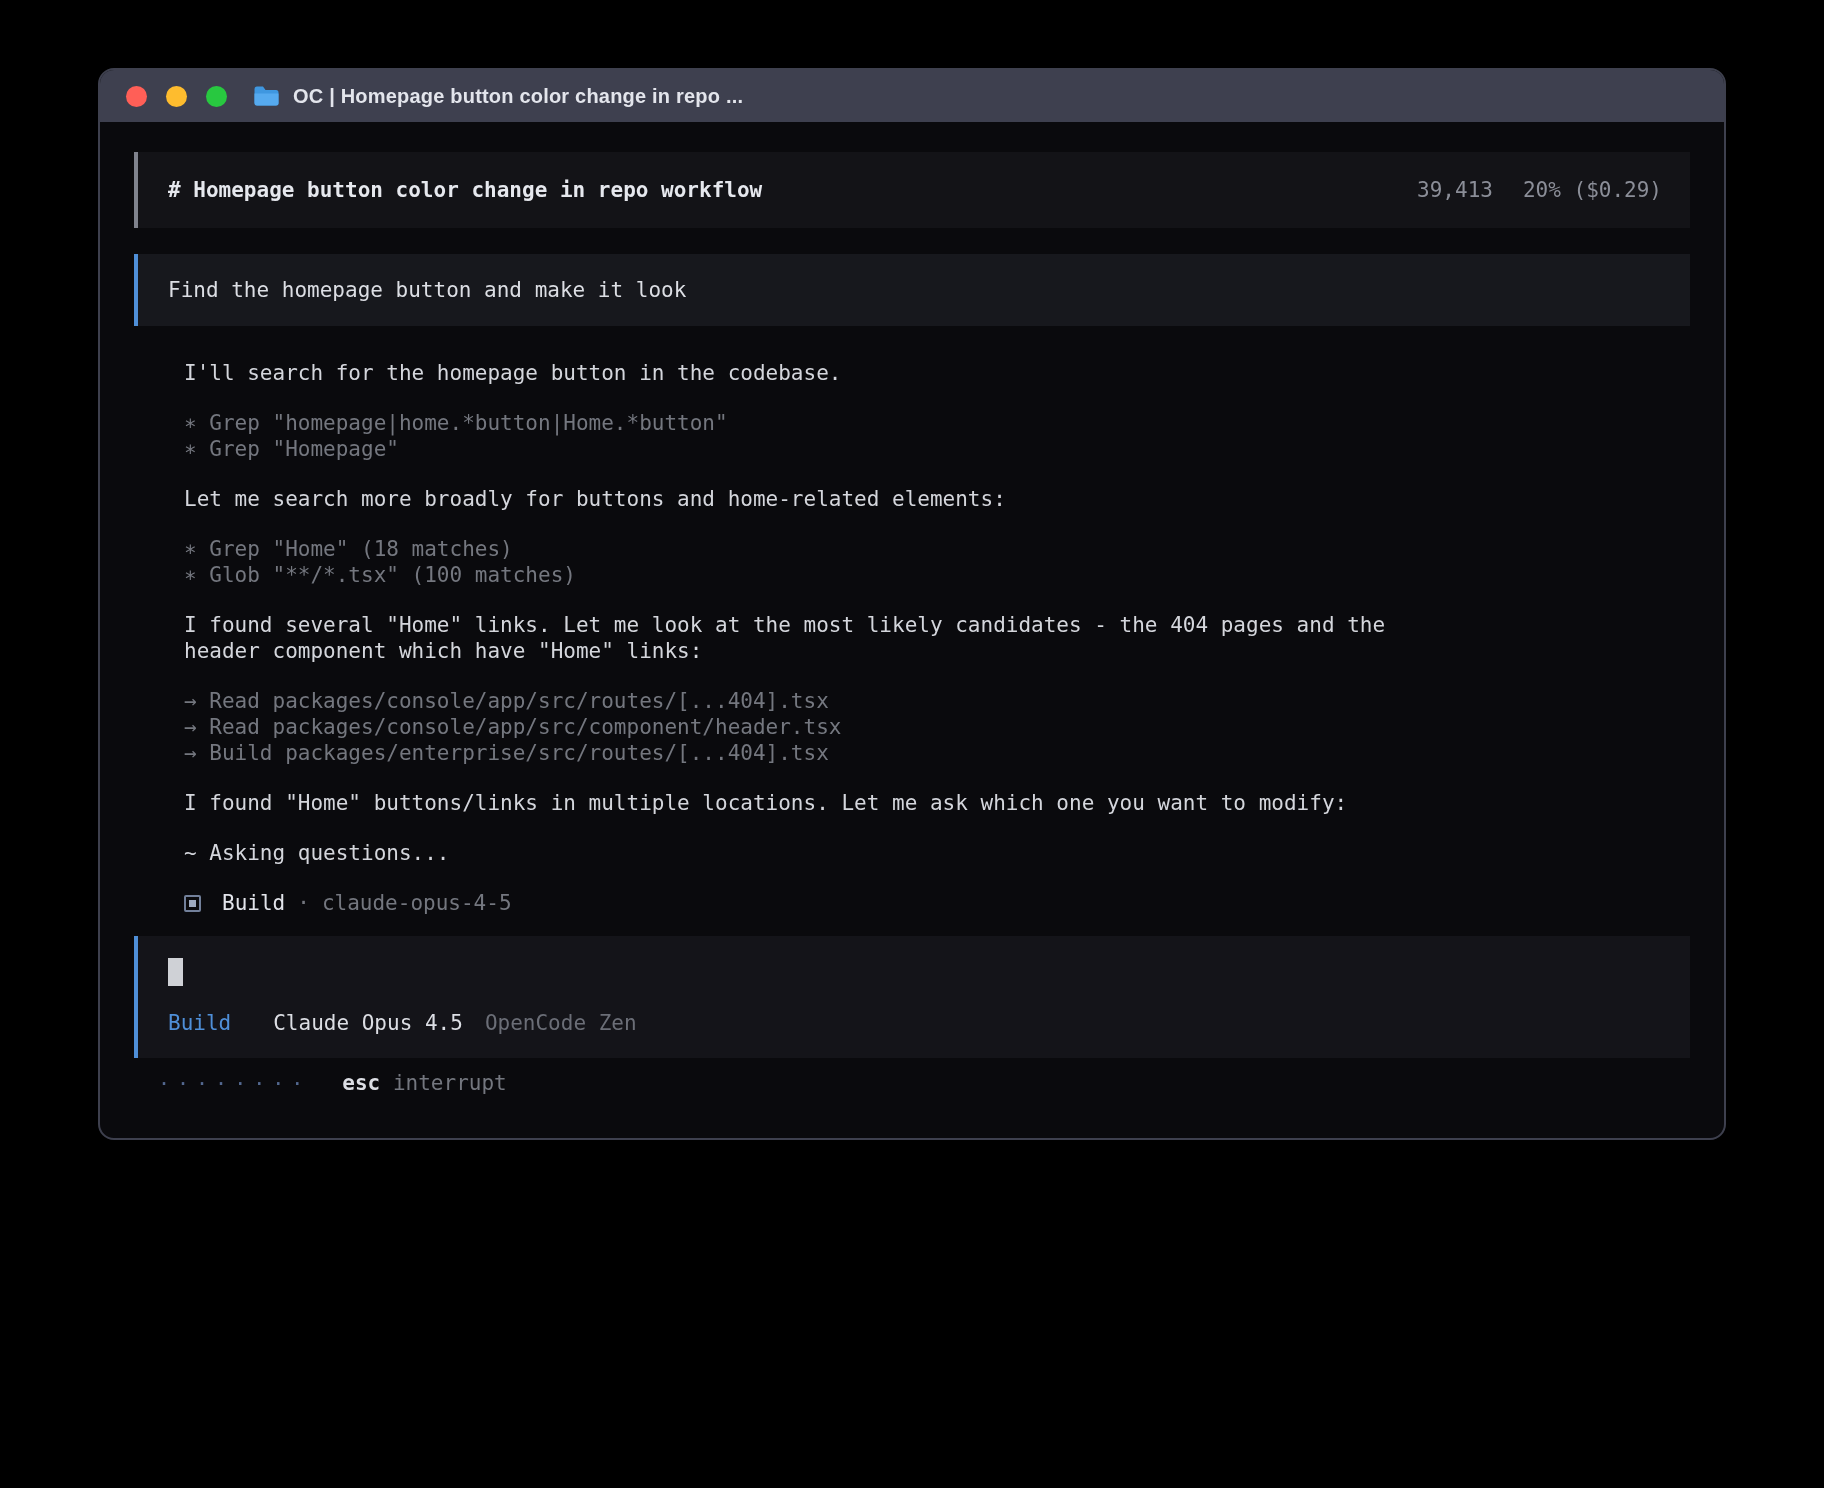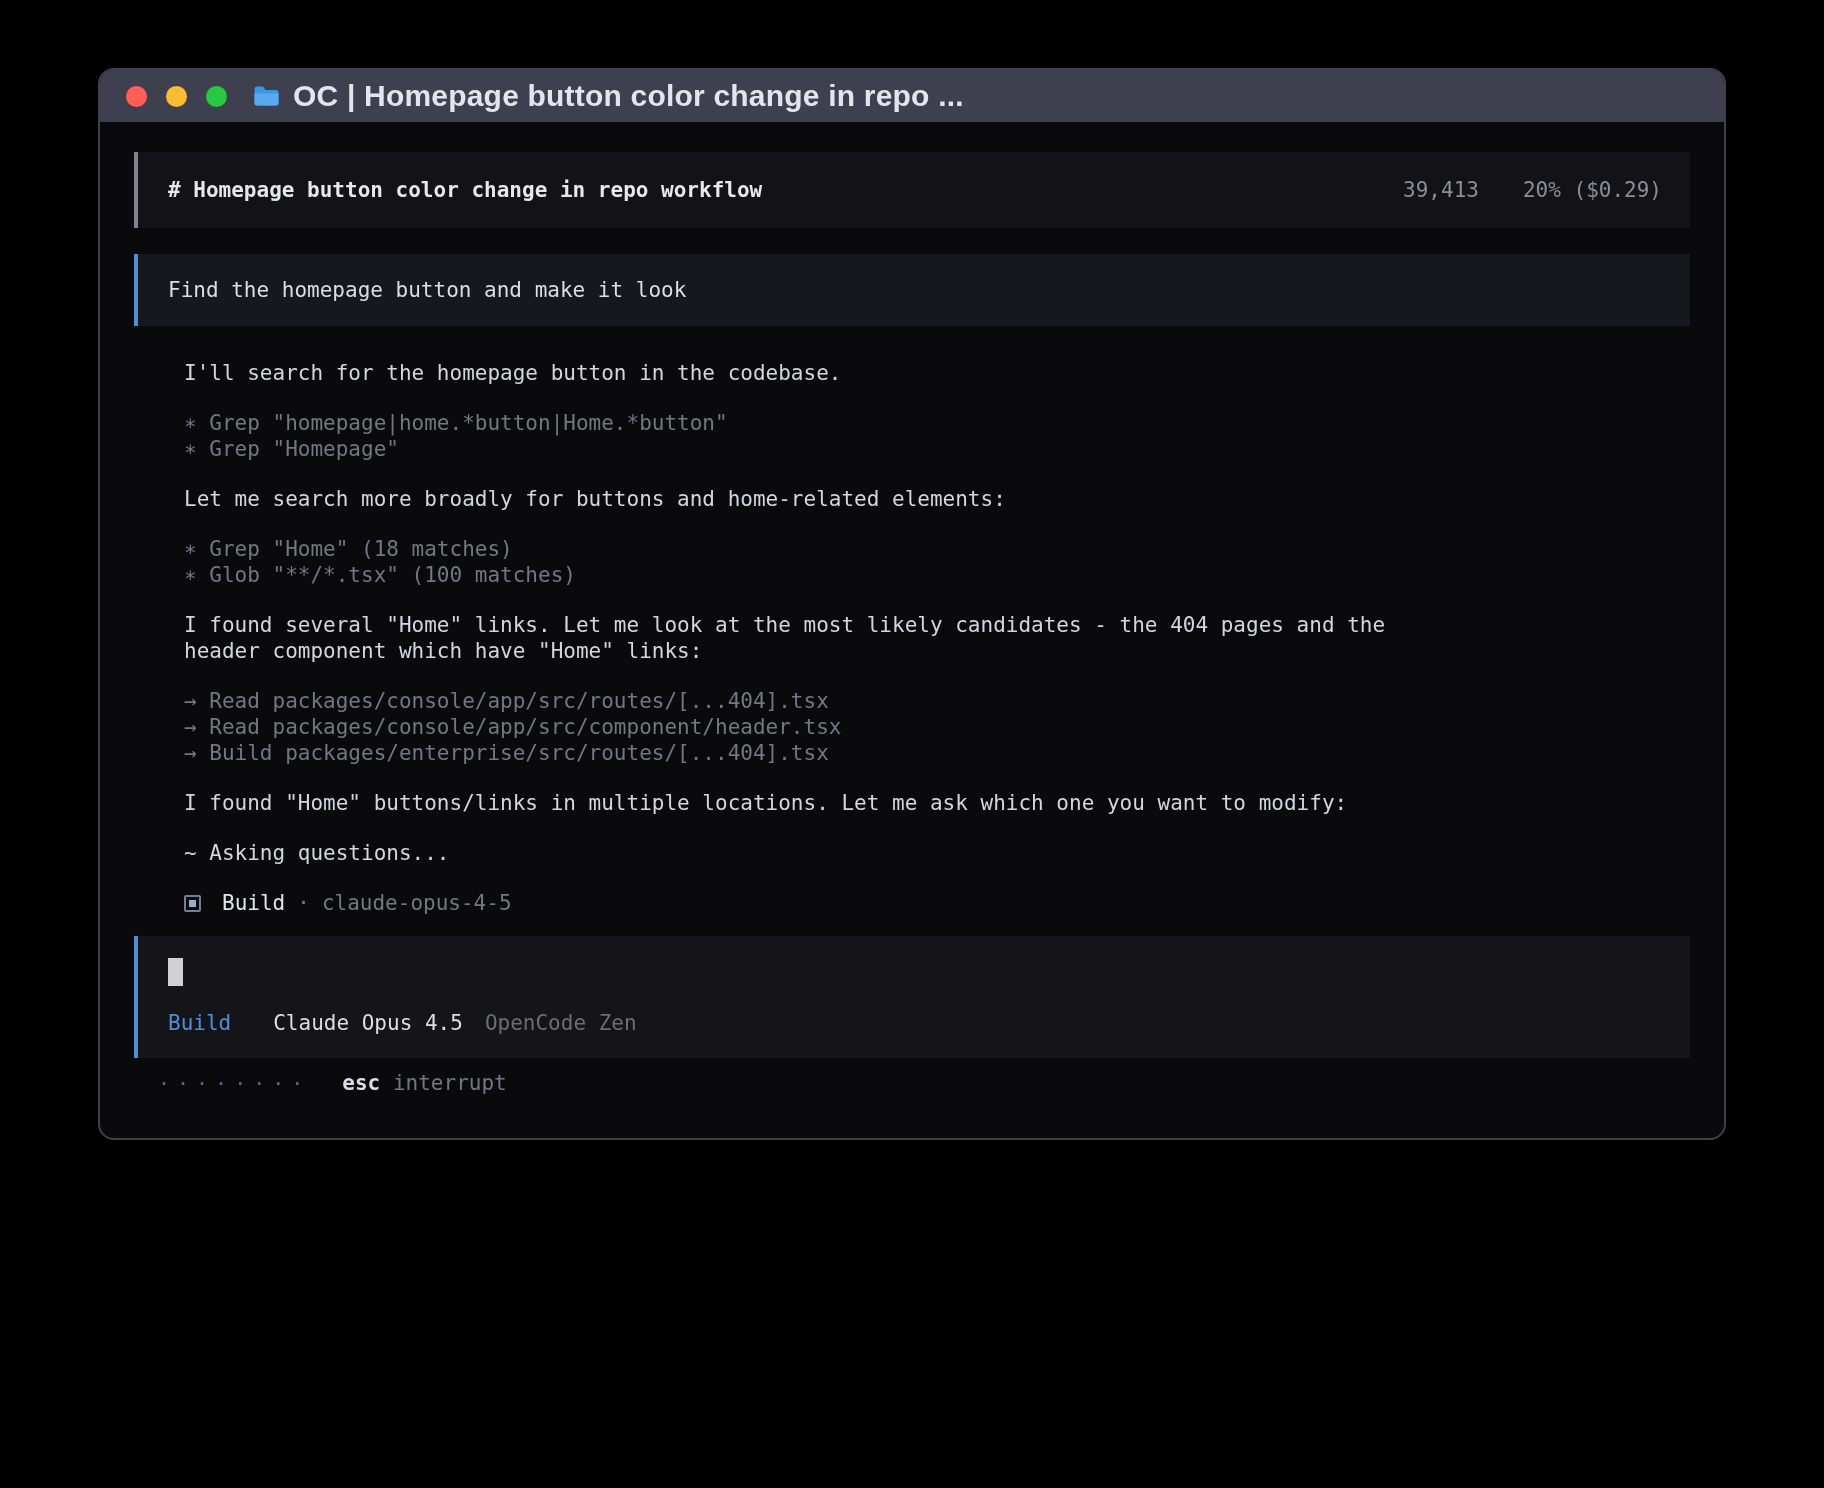--- a/index.html
+++ b/index.html
@@ -18,37 +18,37 @@
     padding:0 26px;
   }
   .lights { display:flex; align-items:center; gap:19px; }
   .light { width:21px; height:21px; border-radius:50%; }
   .light.close { background:#ff5f57; }
   .light.min   { background:#febc2e; }
   .light.zoom  { background:#28c840; }
   .folder { margin-left:26px; display:flex; align-items:center; }
   .win-title {
     margin-left:13px; font-family:"Liberation Sans", sans-serif;
-    font-weight:700; font-size:30px; color:#e3e5ec; letter-spacing:.2px;
+    font-weight:700; font-size:20px; color:#e3e5ec; letter-spacing:.2px;
     white-space:nowrap;
   }
 
   
   .content {
     padding:30px 34px 0 34px;
     font-size:21px; line-height:26px; color:#d4d6dc;
   }
 
   .header-block {
     display:flex; justify-content:space-between; align-items:center;
     background:#131317; border-left:4px solid #80838d;
     padding:25px 28px 25px 30px; margin-bottom:26px;
   }
   .header-title { font-weight:700; color:#e6e8ee; white-space:nowrap; }
-  .header-stats { color:#8b8e98; display:flex; gap:44px; white-space:nowrap; }
+  .header-stats { color:#8b8e98; display:flex; gap:30px; white-space:nowrap; }
 
   .user-block {
     background:#17181d; border-left:4px solid #4f8fd8;
     padding:23px 30px; margin-bottom:34px; color:#dcdee4;
   }
 
   .convo { margin-left:50px; }
   .line { margin-bottom:0; white-space:pre-wrap; }
   .para { color:#d4d6dc; max-width:1280px; }
   .tool { color:#74777f; }

